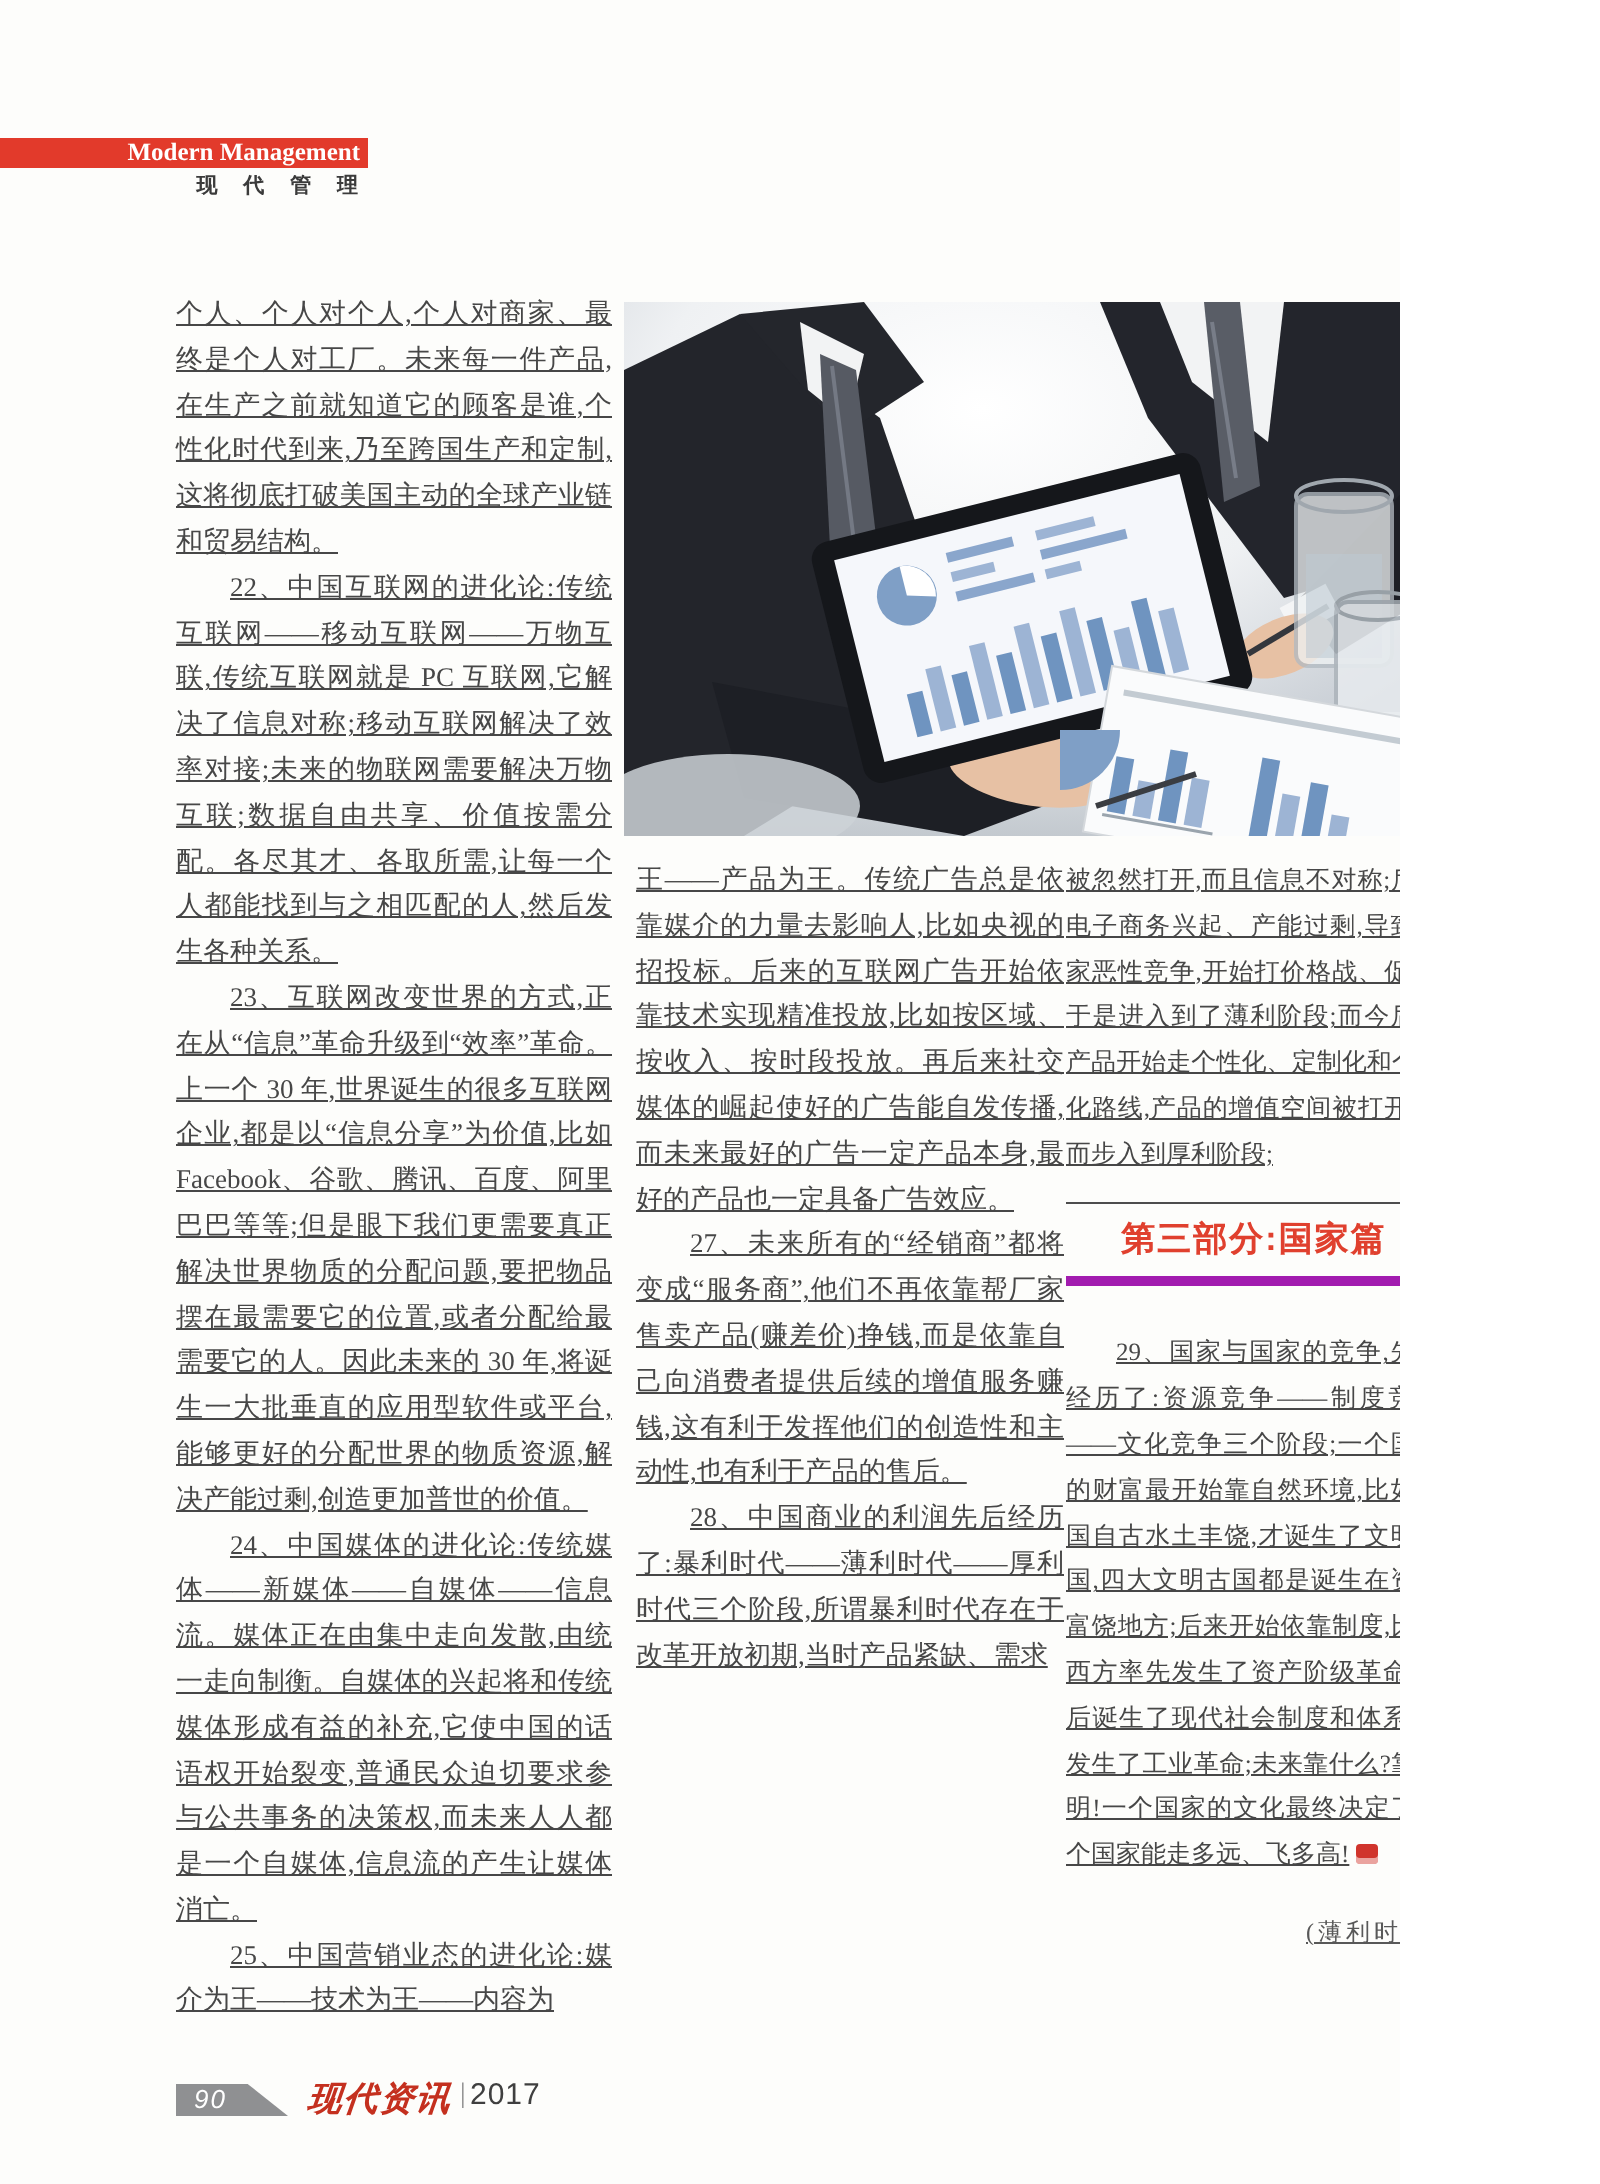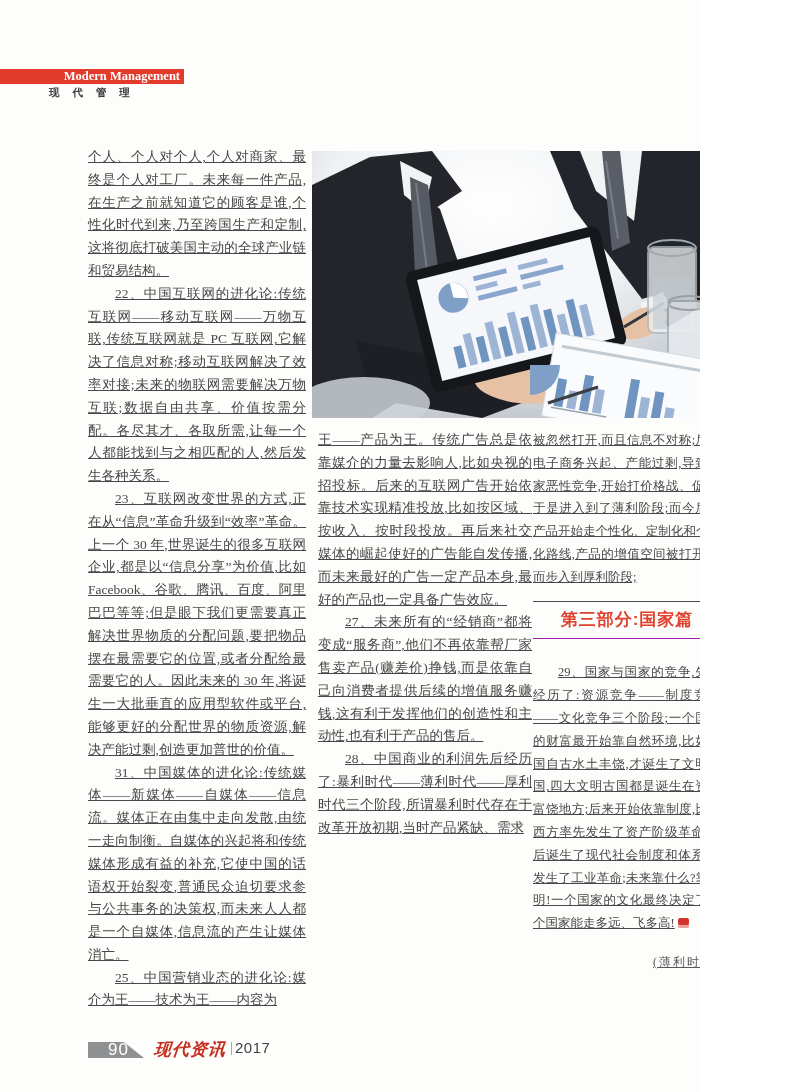--- a/index.html
+++ b/index.html
@@ -9,40 +9,40 @@
     overflow:hidden;
   }
   
   .red-bar{
     position:absolute;left:0;top:69px;width:184px;height:15px;
     background:#e23a2b;color:#ffffff;
     font-family:"Liberation Serif",serif;font-weight:bold;font-size:12.5px;
     line-height:15px;text-align:right;padding-right:4px;box-sizing:border-box;
   }
   .header-zh{
-    position:absolute;left:0;top:86px;width:184px;text-align:center;
+    position:absolute;left:0;top:86px;width:184px;text-align:right;
     font-family:"Liberation Sans","DejaVu Sans",sans-serif;font-weight:bold;
     font-size:10.5px;letter-spacing:5px;color:#3b3b3b;
   }
   
   .photo{
     position:absolute;left:312px;top:151px;width:398px;height:267px;
     background:#dfe3e7;overflow:hidden;
   }
   .photo svg{display:block;width:100%;height:100%;}
   
   .col{position:absolute;font-size:13.5px;line-height:22.8px;}
   .col1{left:88px;top:146px;width:218px;}
   .col2{left:318px;top:429px;width:214px;}
   .col3{left:533px;top:429px;width:188px;font-size:12.5px;}
   .para{margin:0;text-align:justify;text-decoration:underline;}
   .ind{text-indent:2em;}
   
   .section-block{
-    border-top:1px solid #4d4d4d;border-bottom:1px solid #a21caf;
+    border-top:1px solid #4d4d4d;border-bottom:5px solid #a21caf;
     margin:12px 0 0 0;padding:7px 0;
   }
   .section-title{
     text-align:center;color:#e0402e;font-weight:bold;font-size:17px;
     letter-spacing:1px;font-family:"Liberation Sans","DejaVu Sans",sans-serif;
   }
   .p29{margin-top:22px;}
   .end-mark{
     display:inline-block;width:11px;height:10px;margin-left:3px;
     background:#d0342c;border-radius:2px;vertical-align:-1px;
@@ -50,22 +50,22 @@
   }
   .continued{
     margin-top:16px;text-align:right;font-size:12px;color:#585858;
     letter-spacing:2px;
   }
   
   .footer{position:absolute;left:88px;top:1040px;height:20px;}
   .page-badge{
     position:absolute;left:0;top:2px;width:56px;height:16px;
     background:#8f9092;clip-path:polygon(0 0,64% 0,100% 100%,0 100%);
-    color:#ffffff;font-family:"Liberation Sans",sans-serif;font-size:17px;
-    line-height:16px;padding-left:20px;box-sizing:border-box;letter-spacing:1px;
+    color:#ffffff;font-family:"Liberation Sans",sans-serif;font-size:13px;
+    line-height:16px;padding-left:9px;box-sizing:border-box;letter-spacing:1px;font-style:italic;
   }
   .mag-logo{
     position:absolute;left:66px;top:-2px;color:#c4301f;
     font-family:"Liberation Serif",serif;font-style:italic;font-weight:bold;
     font-size:17px;letter-spacing:1px;transform:skewX(-6deg);white-space:nowrap;
   }
   .mag-divider{position:absolute;left:142px;top:0px;color:#8a8a8a;font-size:14px;}
   .mag-year{
     position:absolute;left:147px;top:-1px;color:#3f3f3f;
     font-family:"Liberation Sans",sans-serif;font-size:15px;letter-spacing:.5px;
@@ -173,21 +173,21 @@
       <path d="M248,214 A30,30 0 0,1 218,244 L218,214 Z" fill="#7f9fc6"></path>
       <ellipse cx="52" cy="252" rx="66" ry="26" fill="#ccd2d7" opacity=".85"></ellipse>
       <line x1="236" y1="252" x2="286" y2="236" stroke="#3a3d42" stroke-width="3"></line>
     </svg>
   </div>
 
   <div class="col col1">
     <p class="para">个人、个人对个人,个人对商家、最终是个人对工厂。未来每一件产品,在生产之前就知道它的顾客是谁,个性化时代到来,乃至跨国生产和定制,这将彻底打破美国主动的全球产业链和贸易结构。</p>
     <p class="para ind">22、中国互联网的进化论:传统互联网——移动互联网——万物互联,传统互联网就是 PC 互联网,它解决了信息对称;移动互联网解决了效率对接;未来的物联网需要解决万物互联;数据自由共享、价值按需分配。各尽其才、各取所需,让每一个人都能找到与之相匹配的人,然后发生各种关系。</p>
     <p class="para ind">23、互联网改变世界的方式,正在从“信息”革命升级到“效率”革命。上一个 30 年,世界诞生的很多互联网企业,都是以“信息分享”为价值,比如 Facebook、谷歌、腾讯、百度、阿里巴巴等等;但是眼下我们更需要真正解决世界物质的分配问题,要把物品摆在最需要它的位置,或者分配给最需要它的人。因此未来的 30 年,将诞生一大批垂直的应用型软件或平台,能够更好的分配世界的物质资源,解决产能过剩,创造更加普世的价值。</p>
-    <p class="para ind">31、中国媒体的进化论:传统媒体——新媒体——自媒体——信息流。媒体正在由集中走向发散,由统一走向制衡。自媒体的兴起将和传统媒体形成有益的补充,它使中国的话语权开始裂变,普通民众迫切要求参与公共事务的决策权,而未来人人都是一个自媒体,信息流的产生让媒体消亡。</p>
+    <p class="para ind">24、中国媒体的进化论:传统媒体——新媒体——自媒体——信息流。媒体正在由集中走向发散,由统一走向制衡。自媒体的兴起将和传统媒体形成有益的补充,它使中国的话语权开始裂变,普通民众迫切要求参与公共事务的决策权,而未来人人都是一个自媒体,信息流的产生让媒体消亡。</p>
     <p class="para ind">25、中国营销业态的进化论:媒介为王——技术为王——内容为</p>
   </div>
 
   <div class="col col2">
     <p class="para">王——产品为王。传统广告总是依靠媒介的力量去影响人,比如央视的招投标。后来的互联网广告开始依靠技术实现精准投放,比如按区域、按收入、按时段投放。再后来社交媒体的崛起使好的广告能自发传播,而未来最好的广告一定产品本身,最好的产品也一定具备广告效应。</p>
     <p class="para ind">27、未来所有的“经销商”都将变成“服务商”,他们不再依靠帮厂家售卖产品(赚差价)挣钱,而是依靠自己向消费者提供后续的增值服务赚钱,这有利于发挥他们的创造性和主动性,也有利于产品的售后。</p>
     <p class="para ind">28、中国商业的利润先后经历了:暴利时代——薄利时代——厚利时代三个阶段,所谓暴利时代存在于改革开放初期,当时产品紧缺、需求</p>
   </div>
 
   <div class="col col3">

